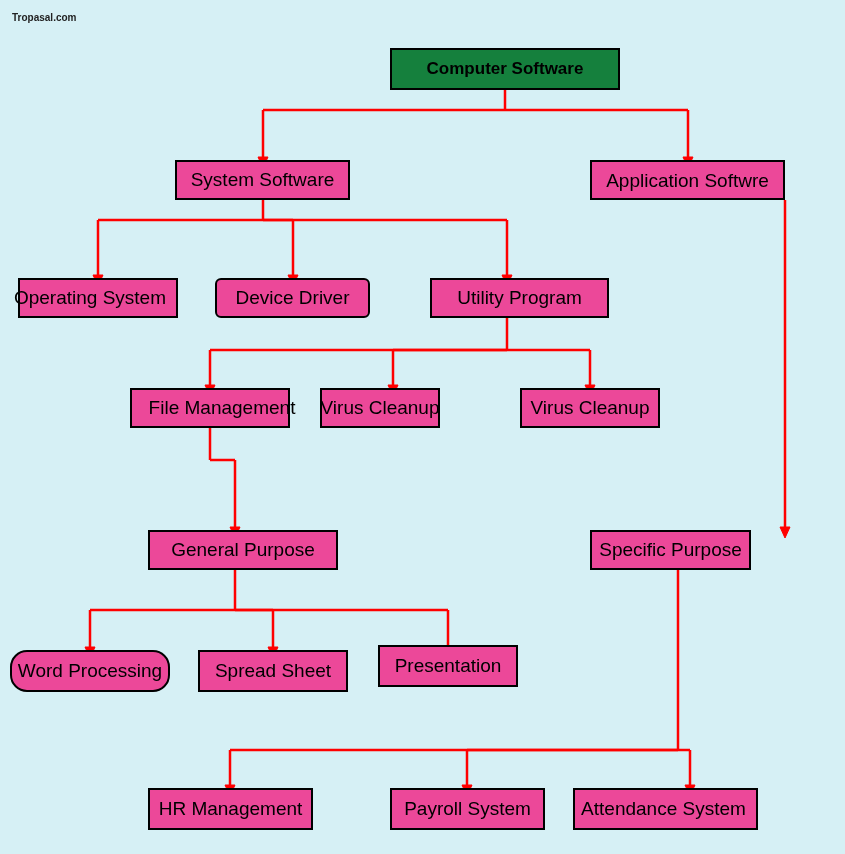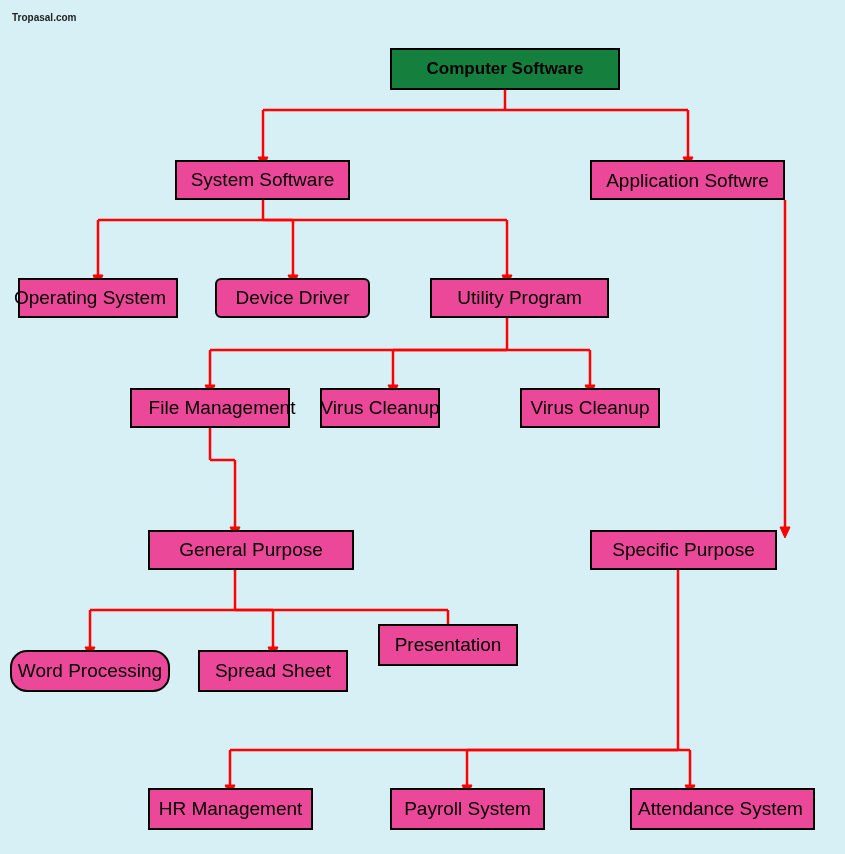--- a/index.html
+++ b/index.html
@@ -157,43 +157,43 @@
 </div>
 
 <div class="node" style="left:320px;top:388px;width:120px;height:40px;display:flex;align-items:center;justify-content:center;">
   <span>Virus Cleanup</span>
 </div>
 
 <div class="node" style="left:520px;top:388px;width:140px;height:40px;display:flex;align-items:center;justify-content:center;">
   <span>Virus Cleanup</span>
 </div>
 
-<div class="node" style="left:148px;top:530px;width:206px;height:40px;display:flex;align-items:center;justify-content:center;">
+<div class="node" style="left:148px;top:530px;width:190px;height:40px;display:flex;align-items:center;justify-content:center;">
   <span>General Purpose</span>
 </div>
 
-<div class="node" style="left:590px;top:530px;width:187px;height:40px;display:flex;align-items:center;justify-content:center;">
+<div class="node" style="left:590px;top:530px;width:161px;height:40px;display:flex;align-items:center;justify-content:center;">
   <span>Specific Purpose</span>
 </div>
 
 <div class="node" style="left:10px;top:650px;width:160px;height:42px;display:flex;align-items:center;justify-content:center;border-radius:17px;">
   <span>Word Processing</span>
 </div>
 
 <div class="node" style="left:198px;top:650px;width:150px;height:42px;display:flex;align-items:center;justify-content:center;">
   <span>Spread Sheet</span>
 </div>
 
-<div class="node" style="left:378px;top:624px;width:140px;height:42px;display:flex;align-items:center;justify-content:center;">
+<div class="node" style="left:378px;top:645px;width:140px;height:42px;display:flex;align-items:center;justify-content:center;">
   <span>Presentation</span>
 </div>
 
 <div class="node" style="left:148px;top:788px;width:165px;height:42px;display:flex;align-items:center;justify-content:center;">
   <span>HR Management</span>
 </div>
 
 <div class="node" style="left:390px;top:788px;width:155px;height:42px;display:flex;align-items:center;justify-content:center;">
   <span>Payroll System</span>
 </div>
 
-<div class="node" style="left:630px;top:788px;width:185px;height:42px;display:flex;align-items:center;justify-content:center;padding-left:6px;">
+<div class="node" style="left:573px;top:788px;width:185px;height:42px;display:flex;align-items:center;justify-content:center;padding-left:6px;">
   <span>Attendance System</span>
 </div>
 
 </body></html>

